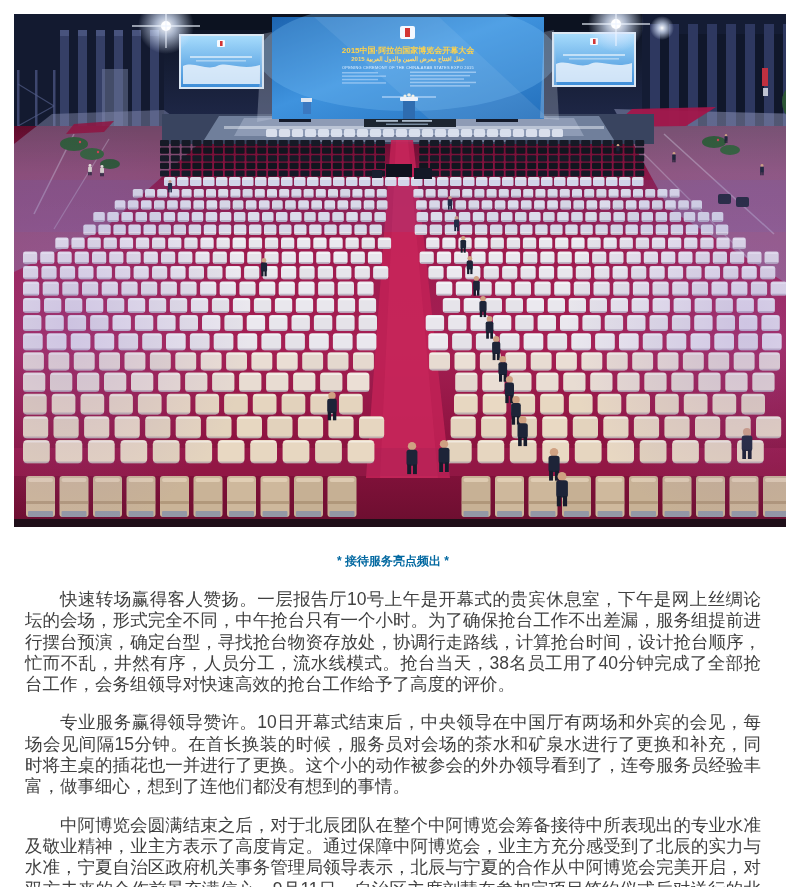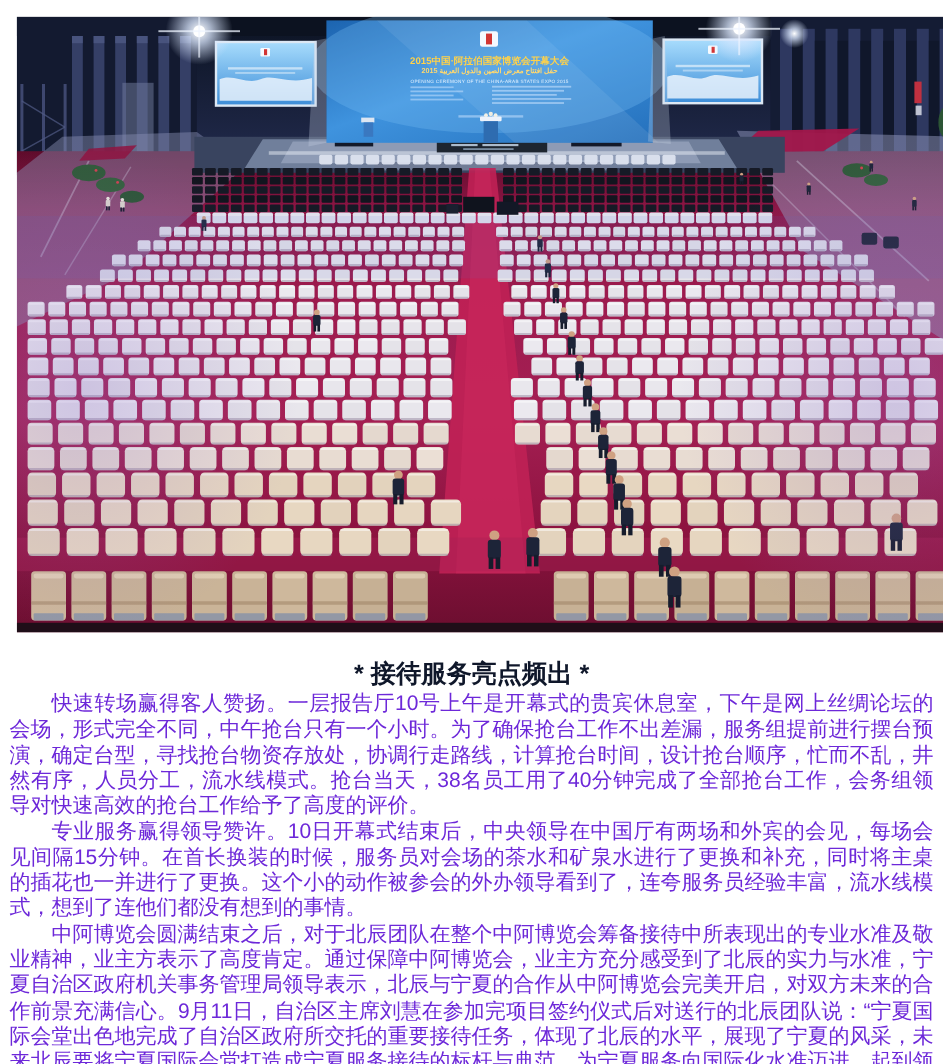--- a/index.html
+++ b/index.html
@@ -1,22 +1,22 @@
 <!DOCTYPE html>
 <html><head>
 <meta charset="utf-8">
 <style>
   html,body{margin:0;padding:0;background:#ffffff;}
   body{width:786px;font-family:"Liberation Sans","DejaVu Sans",sans-serif;}
   .page{width:786px;}
   .photo{margin:0;padding:14px;display:block;line-height:0;}
   .photo svg{display:block;}
   .article{padding:0 8px;line-height:0;}
-  .heading{margin:10px 0 4px 0;font-size:21px;line-height:21px;font-weight:bold;text-align:center;color:#0f172a;}
-  .para{margin:0;font-size:17.5px;line-height:21.3px;color:#6d28d9;text-indent:2em;
+  .heading{margin:10px 0 4px 0;font-size:12px;line-height:21px;font-weight:bold;text-align:center;color:#0369a1;}
+  .para{margin:17px;font-size:17.5px;line-height:21.3px;color:#404040;text-indent:2em;
         text-align:justify;font-weight:400;word-break:break-all;}
   
   .t-cn{font:bold 8px "Liberation Sans",sans-serif;fill:#ffd24a;}
   .t-ar{font:bold 6px "Liberation Sans",sans-serif;fill:#ffd86e;}
   .t-en{font:3.9px "Liberation Sans",sans-serif;fill:#e4f2ff;letter-spacing:.25px;}
 </style>
 </head>
 <body>
 
 <div class="page">
@@ -2162,16 +2162,16 @@
         <circle cx="648" cy="14" r="12" fill="url(#glowG)"></circle>
       </g>
 
       <rect x="0" y="505" width="786" height="8" fill="#1f0e18"></rect>
     </svg>
   </figure>
 
   <main class="article">
     <h2 class="heading">* 接待服务亮点频出 *</h2>
     <p class="para">快速转场赢得客人赞扬。一层报告厅10号上午是开幕式的贵宾休息室，下午是网上丝绸论坛的会场，形式完全不同，中午抢台只有一个小时。为了确保抢台工作不出差漏，服务组提前进行摆台预演，确定台型，寻找抢台物资存放处，协调行走路线，计算抢台时间，设计抢台顺序，忙而不乱，井然有序，人员分工，流水线模式。抢台当天，38名员工用了40分钟完成了全部抢台工作，会务组领导对快速高效的抢台工作给予了高度的评价。</p>
-    <p class="para">专业服务赢得领导赞许。10日开幕式结束后，中央领导在中国厅有两场和外宾的会见，每场会见间隔15分钟。在首长换装的时候，服务员对会场的茶水和矿泉水进行了更换和补充，同时将主桌的插花也一并进行了更换。这个小的动作被参会的外办领导看到了，连夸服务员经验丰富，流水线模式，想到了连他们都没有想到的事情。</p>
+    <p class="para">专业服务赢得领导赞许。10日开幕式结束后，中央领导在中国厅有两场和外宾的会见，每场会见间隔15分钟。在首长换装的时候，服务员对会场的茶水和矿泉水进行了更换和补充，同时将主桌的插花也一并进行了更换。这个小的动作被参会的外办领导看到了，连夸服务员经验丰富，做事细心，想到了连他们都没有想到的事情。</p>
     <p class="para">中阿博览会圆满结束之后，对于北辰团队在整个中阿博览会筹备接待中所表现出的专业水准及敬业精神，业主方表示了高度肯定。通过保障中阿博览会，业主方充分感受到了北辰的实力与水准，宁夏自治区政府机关事务管理局领导表示，北辰与宁夏的合作从中阿博览会完美开启，对双方未来的合作前景充满信心。9月11日，自治区主席刘慧在参加完项目签约仪式后对送行的北辰团队说：“宁夏国际会堂出色地完成了自治区政府所交托的重要接待任务，体现了北辰的水平，展现了宁夏的风采，未来北辰要将宁夏国际会堂打造成宁夏服务接待的标杆与典范，为宁夏服务向国际化水准迈进，起到领航与示范作用。”</p>
   </main>
 </div>
 
 </body></html>

